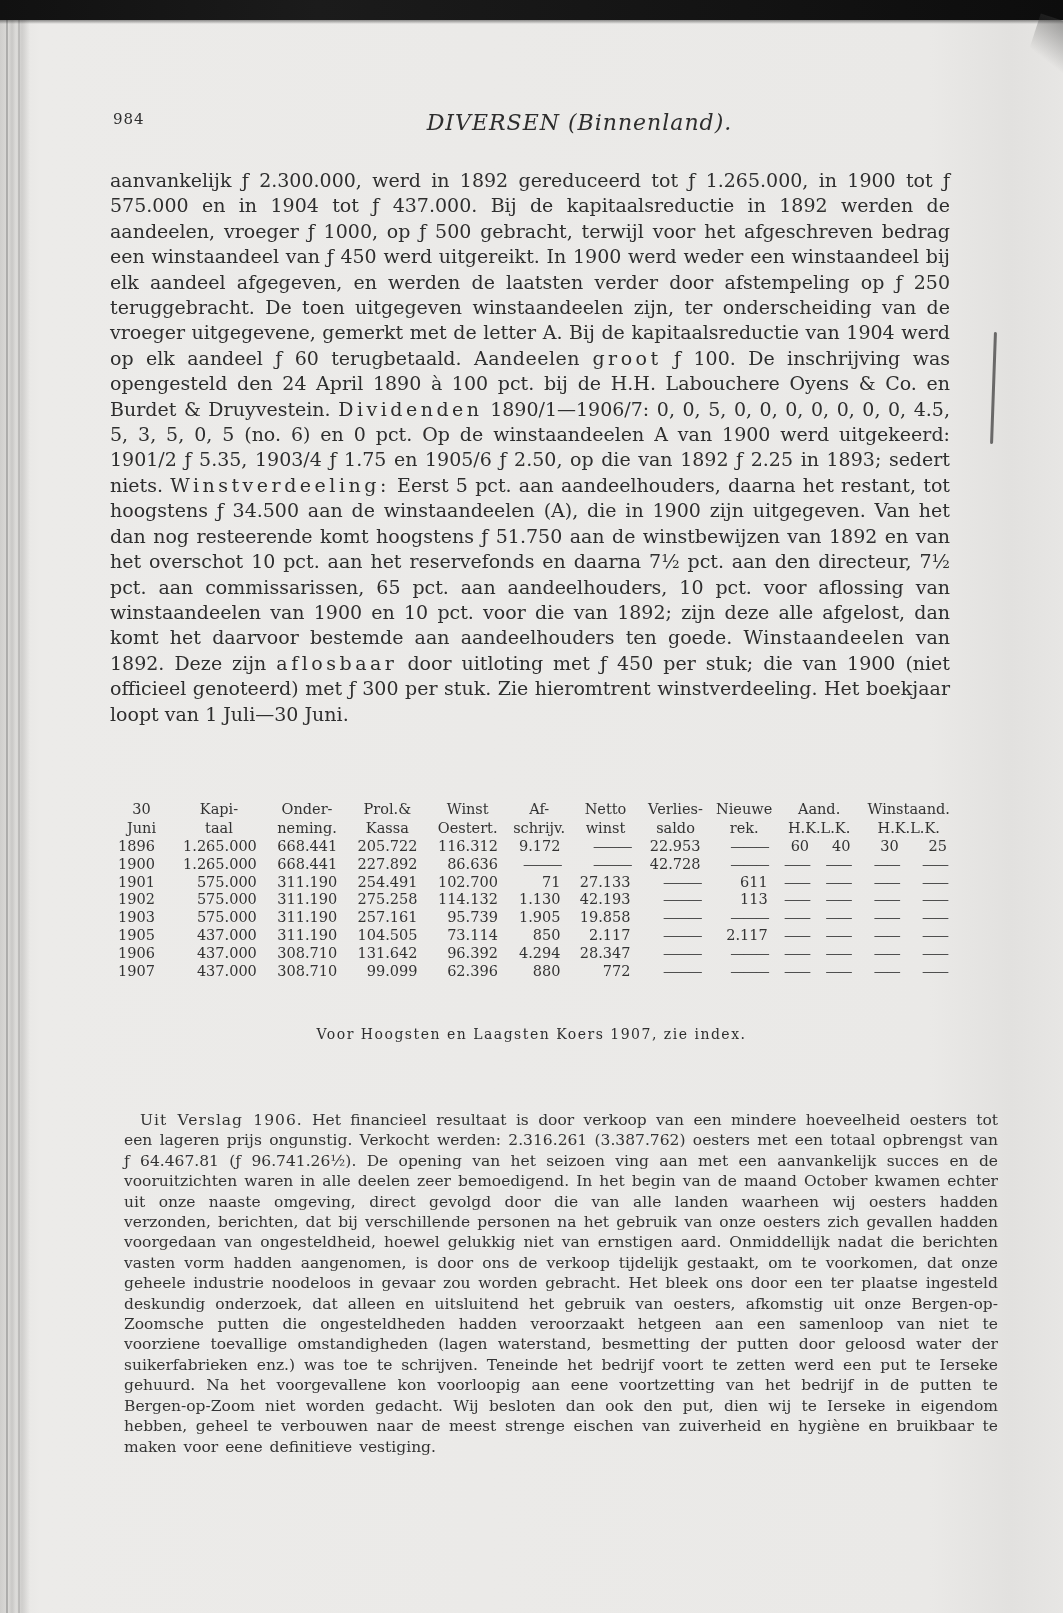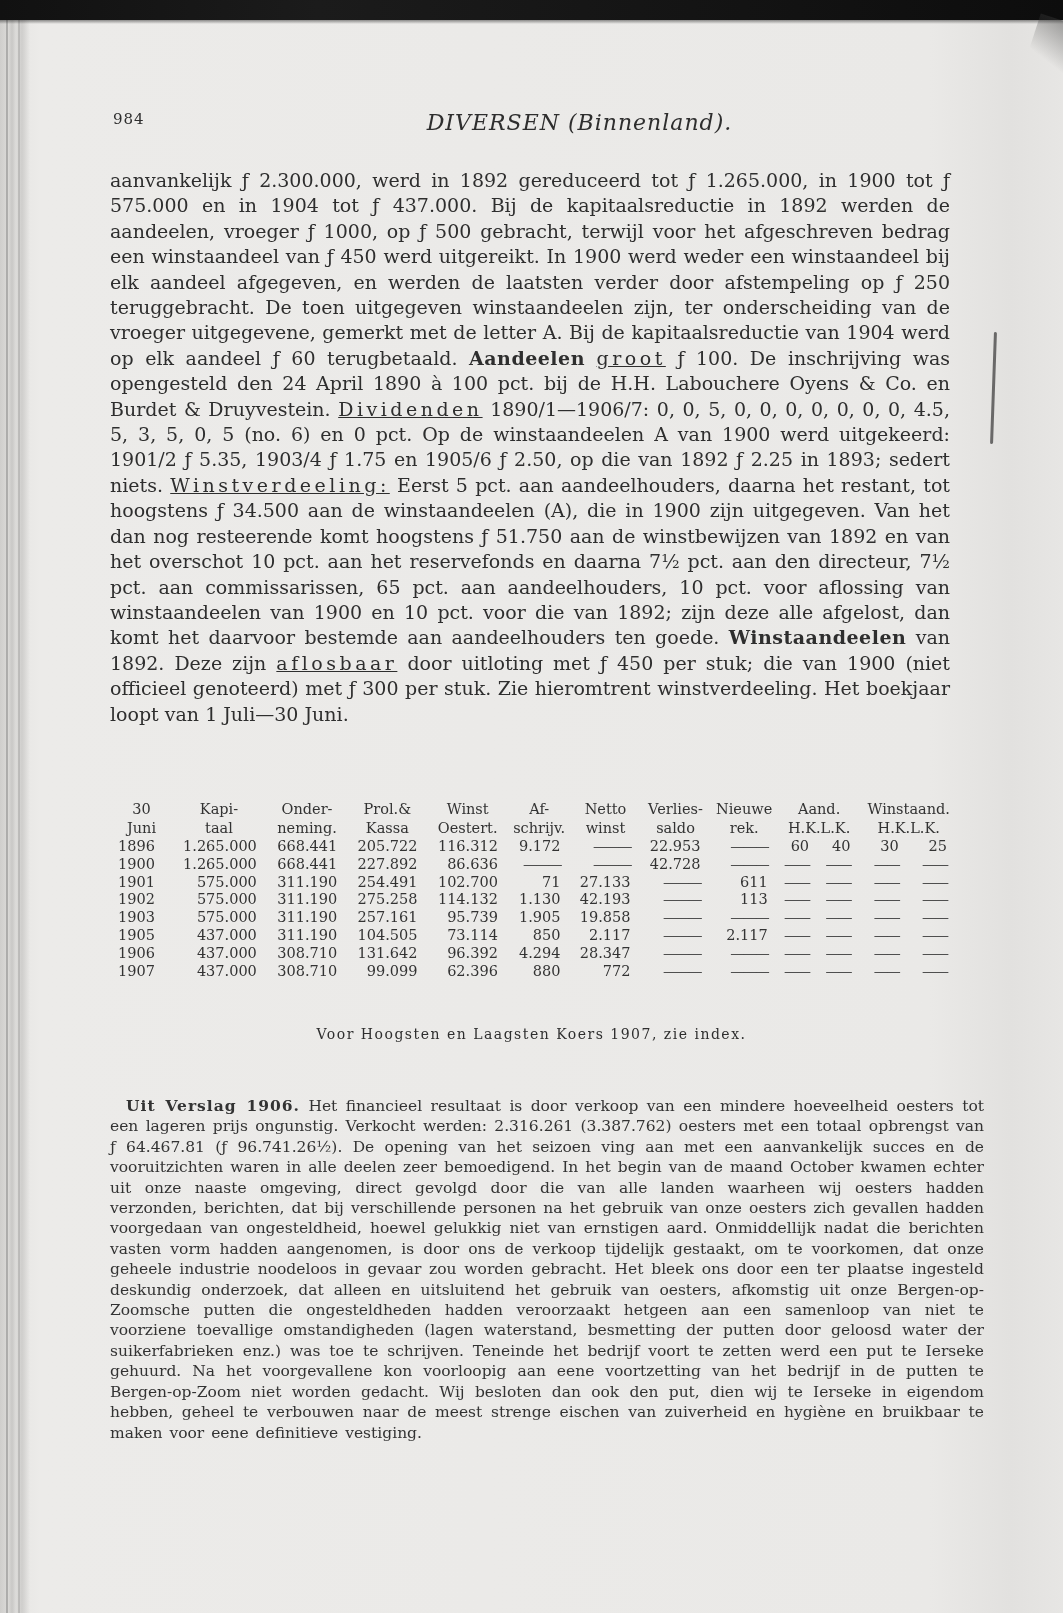--- a/index.html
+++ b/index.html
@@ -45,42 +45,42 @@
   .page-title{
     position:absolute;left:0;width:1063px;text-align:center;top:0;
     font-size:22px;font-style:italic;letter-spacing:1px;margin-left:48px;
   }
   
   .para1{
     position:absolute;left:110px;top:168px;width:840px;
     font-size:19px;line-height:25.4px;text-align:justify;
     margin:0;
   }
-  .b{font-weight:bold;letter-spacing:.5px;}
-  .sp{letter-spacing:3.5px;text-decoration:underline;}
+  .b{font-weight:normal;letter-spacing:.5px;}
+  .sp{letter-spacing:3.5px;}
   
   .tbl-wrap{position:absolute;left:112px;top:800px;width:845px;}
   table{border-collapse:collapse;width:100%;font-family:"DejaVu Serif", serif;}
   th,td{
     font-size:14.5px;font-weight:normal;padding:0 2px;
     white-space:nowrap;color:#333;
   }
   thead th{text-align:center;line-height:19px;}
   tbody td{text-align:right;line-height:17.8px;padding-right:10px;}
   tbody td:first-child{text-align:left;padding-left:6px;margin-top:23px;}
   td.dash{color:#4a4a4a;letter-spacing:-2px;}
   .index-note{
     position:absolute;left:0;top:1026px;width:1063px;text-align:center;
     font-size:14px;letter-spacing:1.5px;margin:0;
   }
   
   .para2{
     position:absolute;left:108px;top:1094px;width:874px;
     font-size:15.5px;line-height:20.4px;text-align:justify;
-    text-indent:16px;margin:2px;word-spacing:2px;color:#333;
+    text-indent:16px;margin:16px;word-spacing:2px;color:#333;
   }
   .para2 .b{letter-spacing:1px;}
 </style>
 </head>
 <body>
 
 <div class="paper"></div>
 <div class="gutter"></div>
 <div class="gutter-line" style="left:6px"></div>
 <div class="gutter-line" style="left:18px;opacity:.6"></div>

